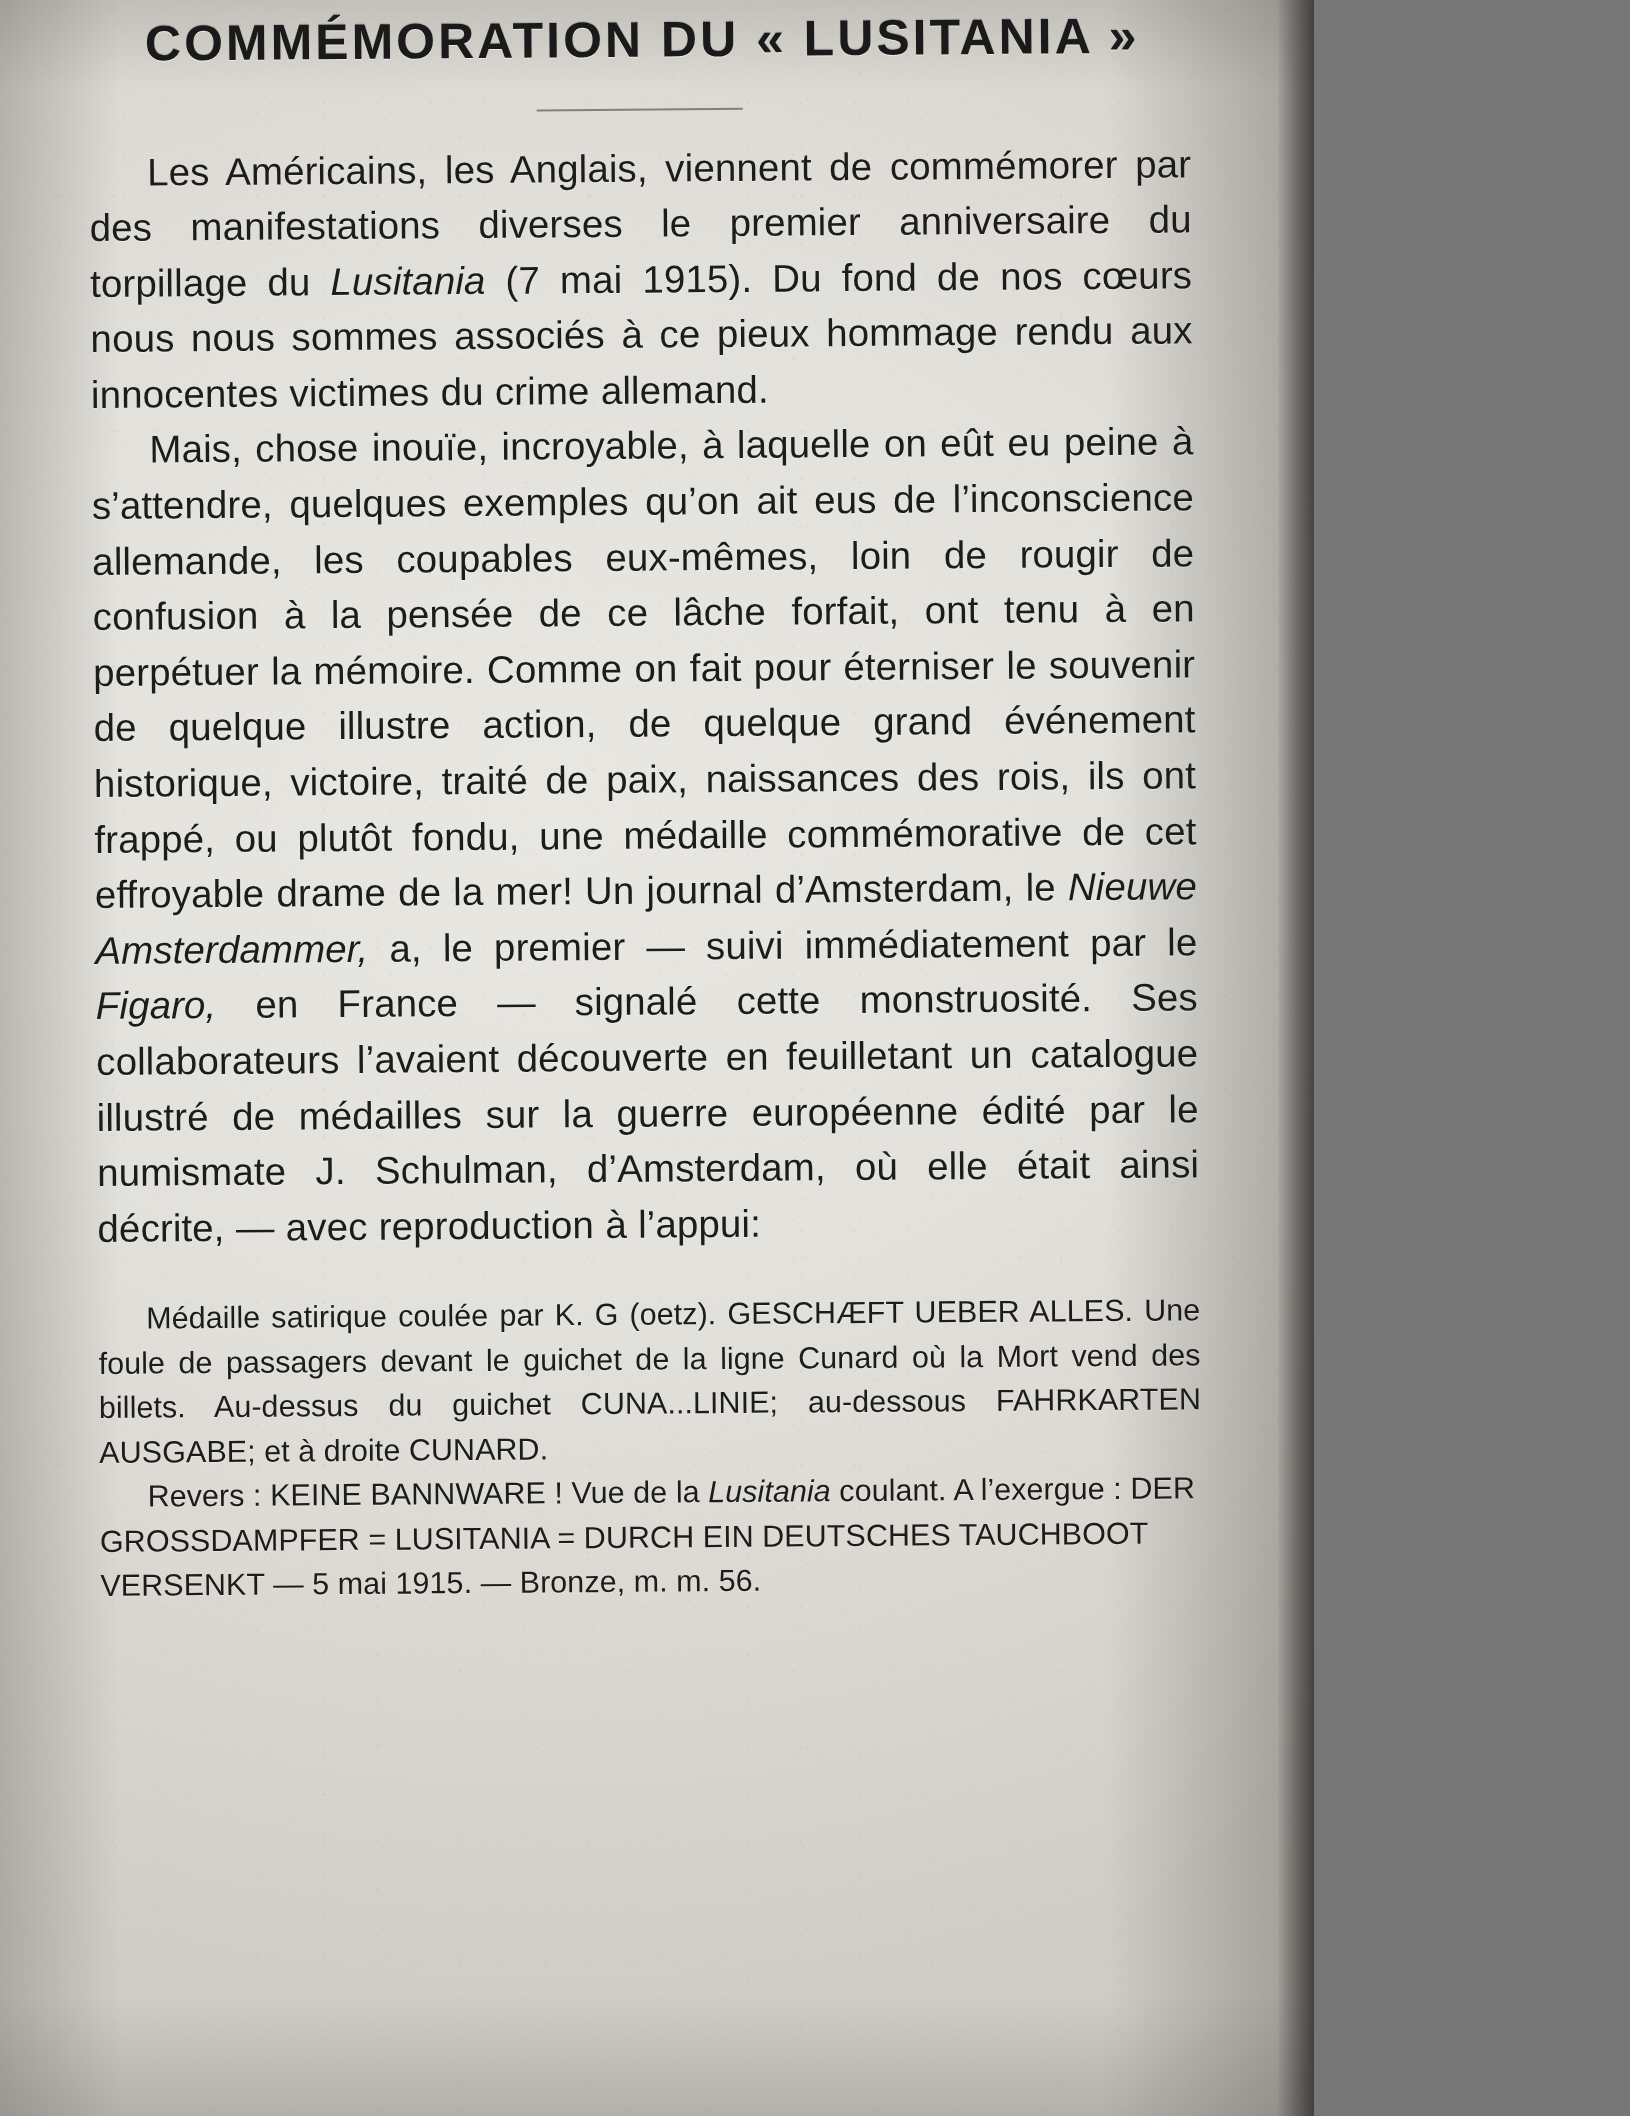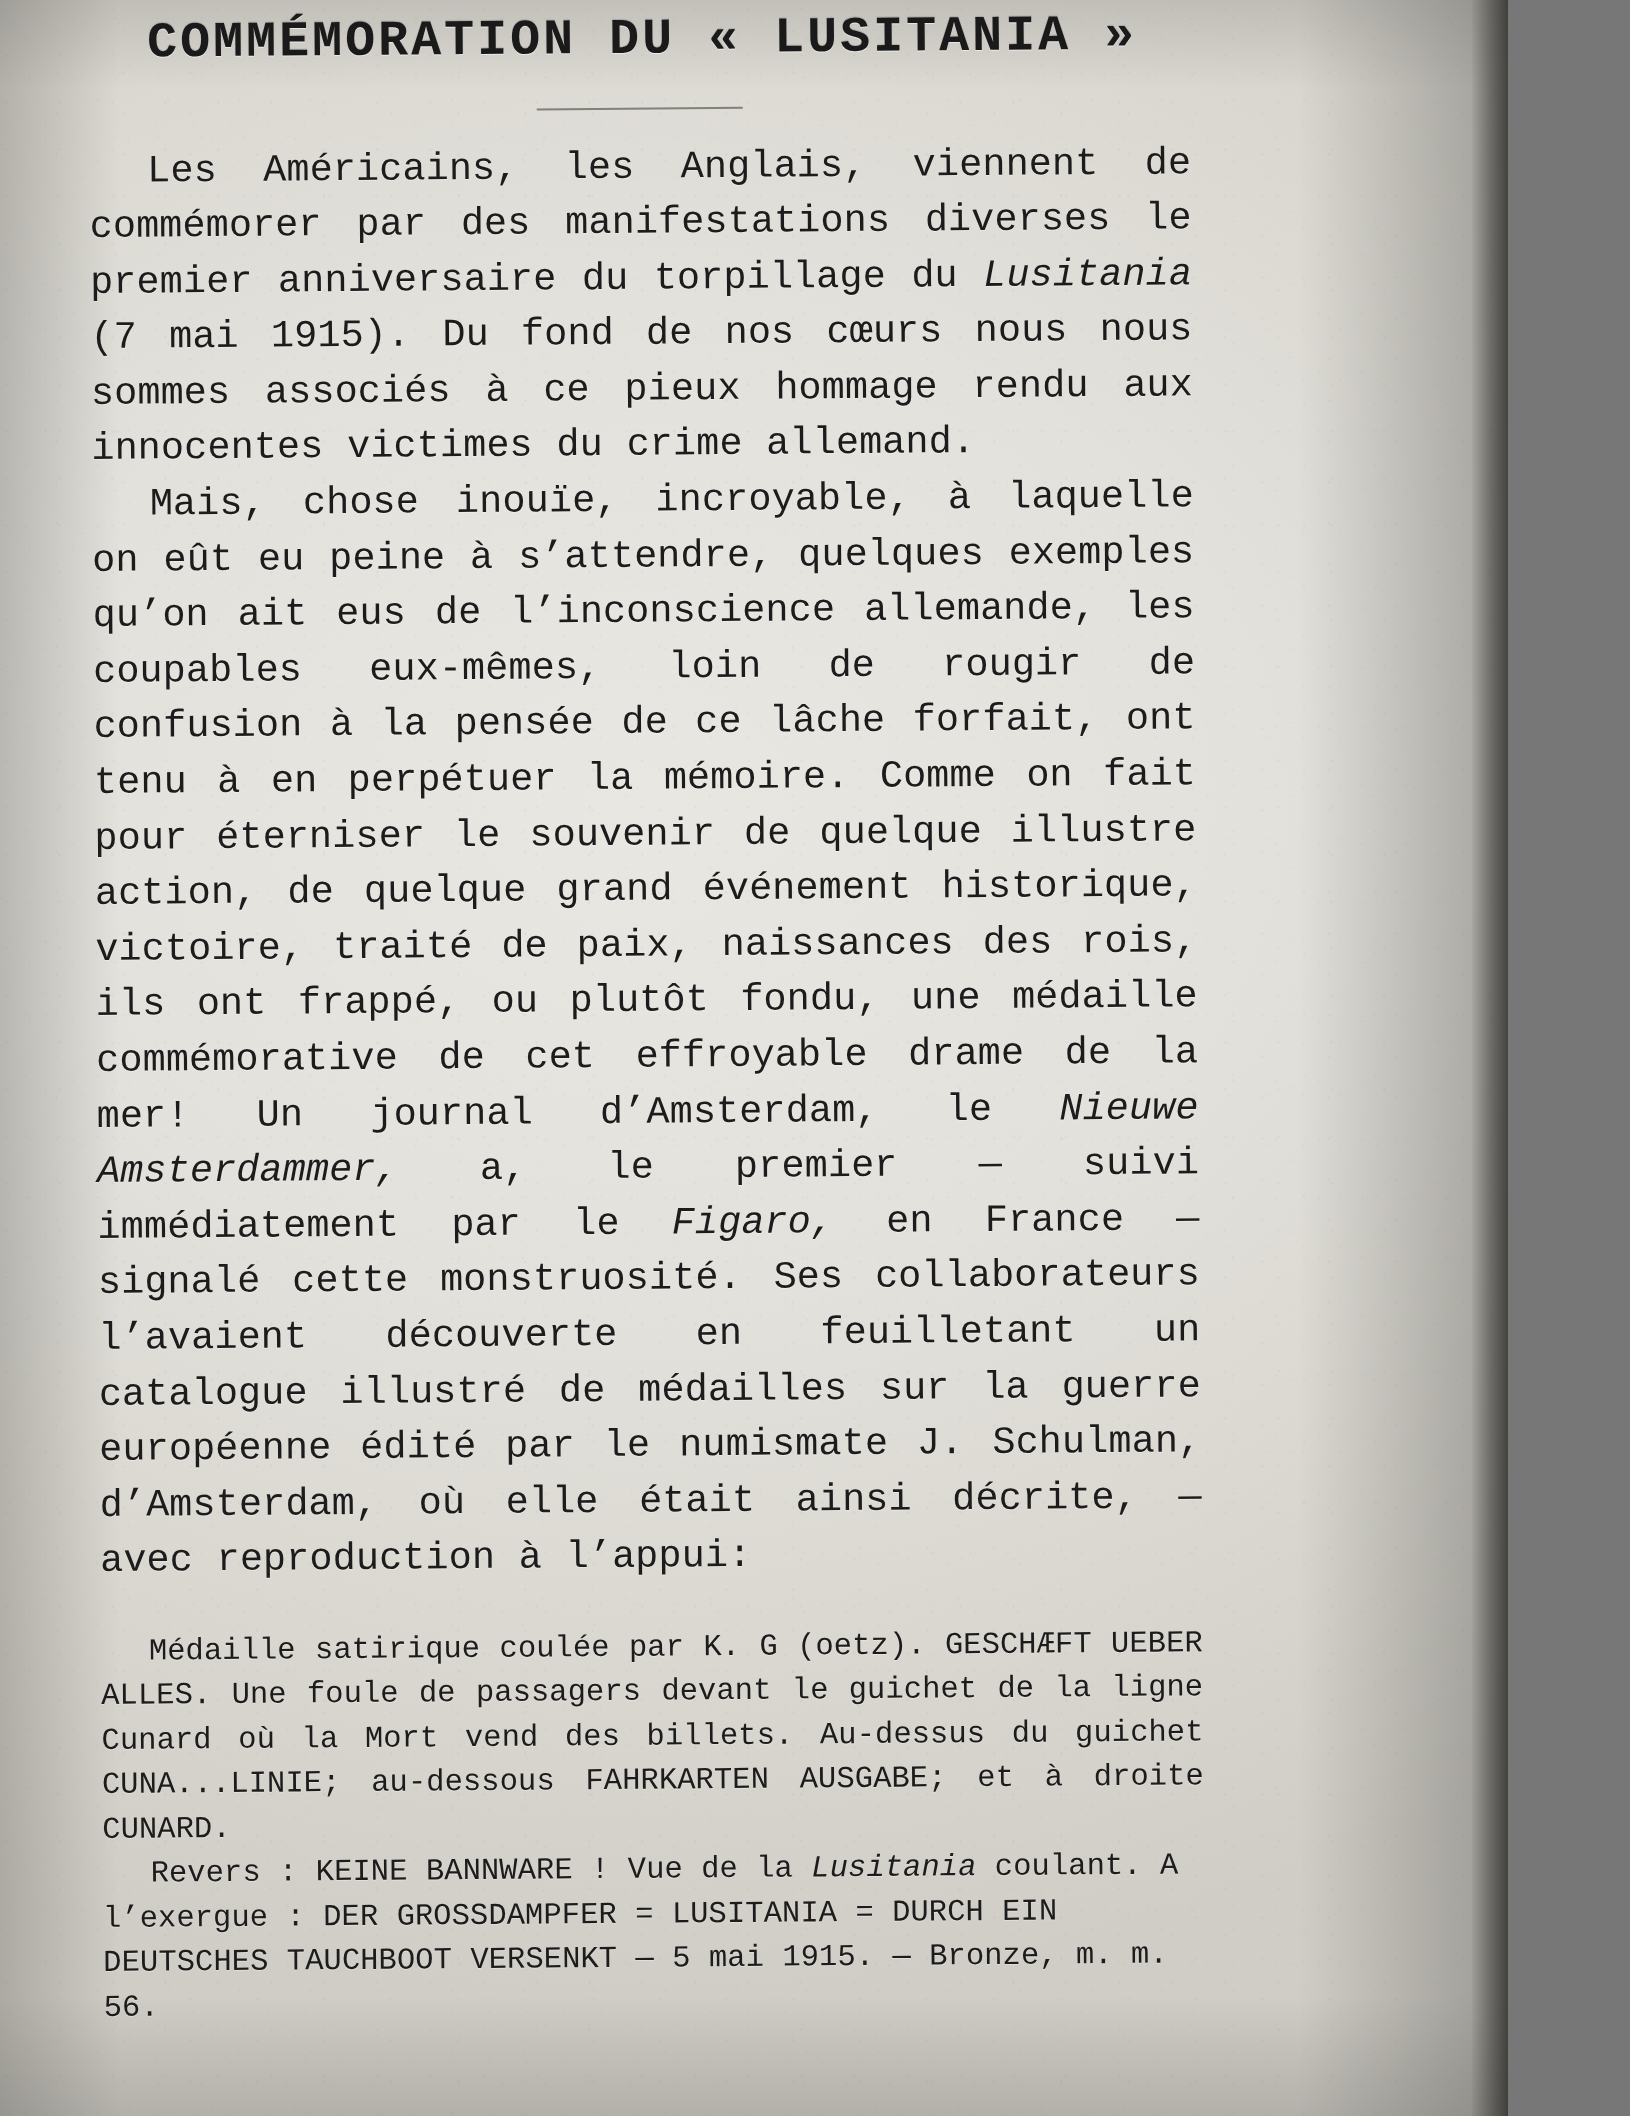--- a/index.html
+++ b/index.html
@@ -2,26 +2,26 @@
 <html><head>
 <meta charset="utf-8">
 <style>
   html, body {
     margin: 0;
     padding: 0;
     background: #777;
   }
   .page {
     position: relative;
-    width: 1508px;
+    width: 1314px;
     height: 2116px;
     overflow: hidden;
     background:
       radial-gradient(ellipse 1500px 1200px at 42% 38%, #e9e7e2 0%, #e3e1db 42%, #d9d7d0 72%, #cfcdc6 100%);
-    font-family: Liberation Mono, monospace;
+    font-family: Liberation Sans, sans-serif;
     color: #1c1c1c;
   }
   
   .grain {
     position: absolute;
     inset: 0;
     pointer-events: none;
     opacity: .5;
     background-image:
       radial-gradient(circle at 12% 18%, rgba(120,115,105,.10) 0 1.2px, transparent 1.6px),

